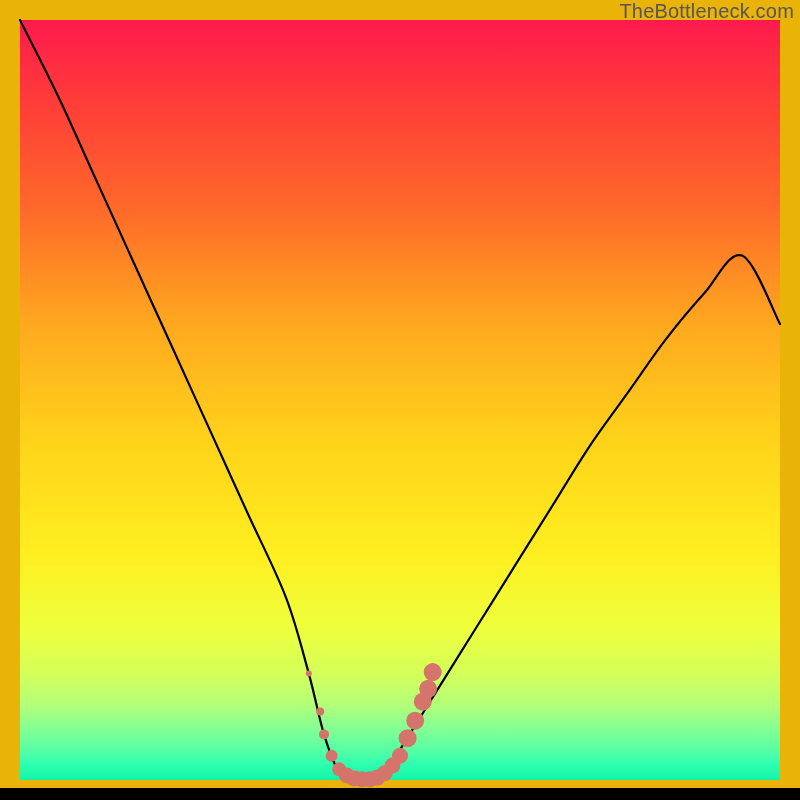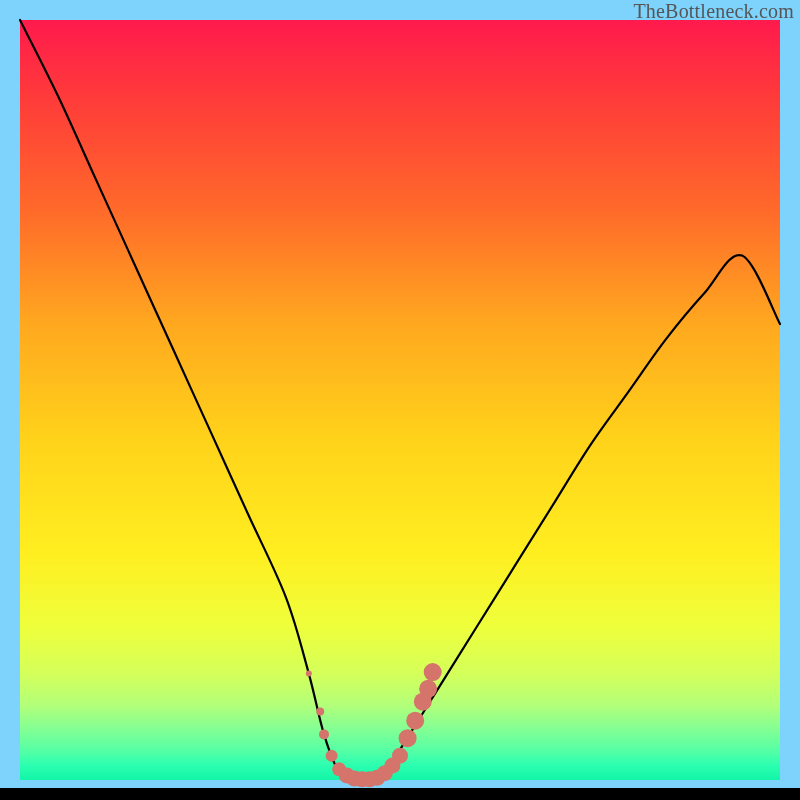--- a/index.html
+++ b/index.html
@@ -8,22 +8,21 @@
     width: 800px;
     height: 800px;
     background: #000;
     font-family: Arial, Helvetica, sans-serif;
     overflow: hidden;
   }
   .frame {
     position: relative;
     width: 800px;
     height: 788px;
-    background: #7dd3fc;
-    font-family: Liberation Serif, serif;
+    background: #eab308;
   }
   .plot {
     position: absolute;
     left: 20px;
     top: 20px;
     width: 760px;
     height: 760px;
   }
   .gradient {
     position: absolute;

